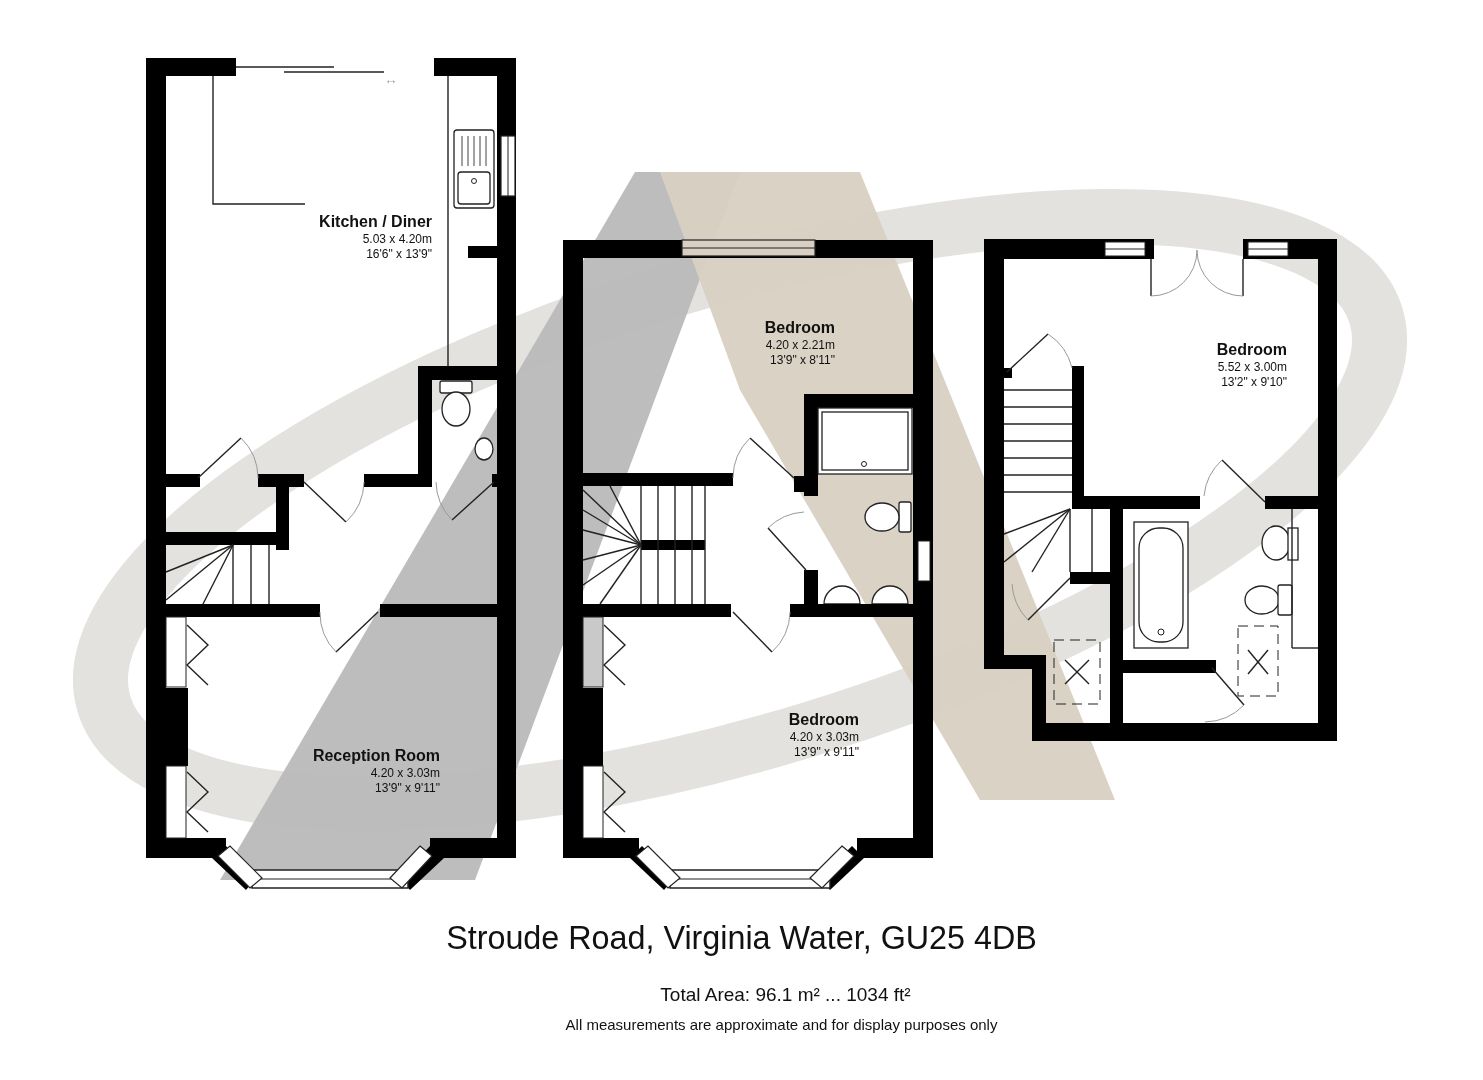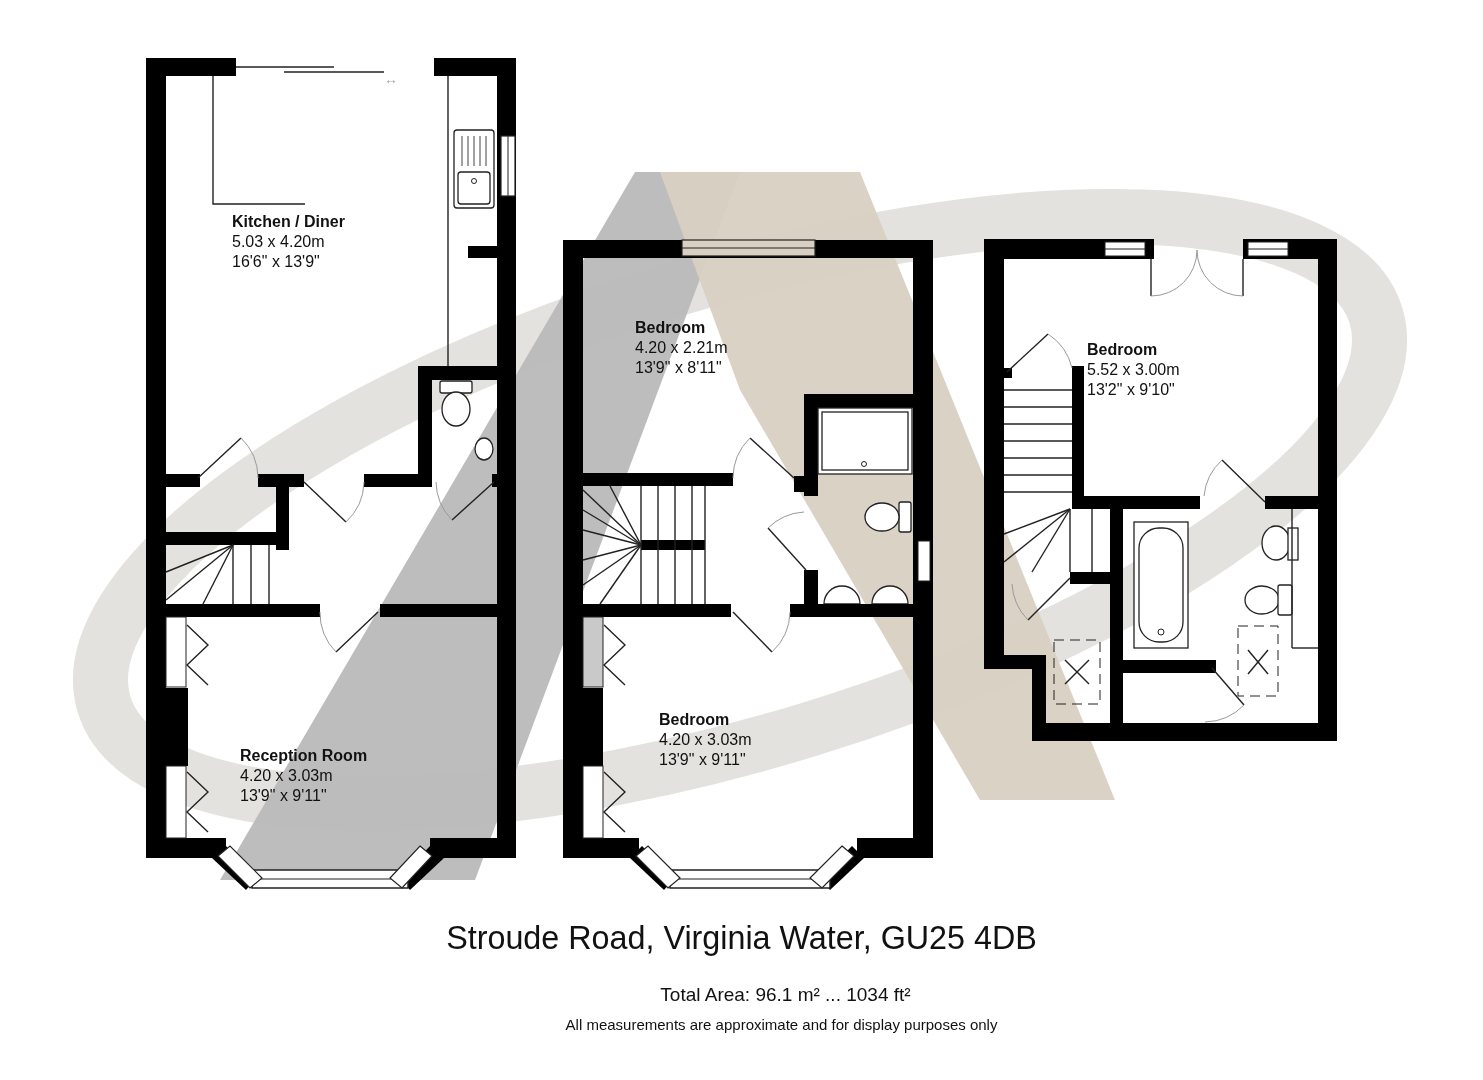--- a/index.html
+++ b/index.html
@@ -1,20 +1,20 @@
 <!DOCTYPE html>
 <html><head>
   <meta charset="utf-8">
   <style>
     html, body { margin: 0; padding: 0; background: #ffffff; }
     body { width: 1483px; height: 1080px; position: relative; overflow: hidden; font-family: "Liberation Sans", sans-serif; }
     #plan { position: absolute; left: 0; top: 0; width: 1483px; height: 1080px; }
-    .room-label { position: absolute; text-align: left; color: #111; font-family: "Liberation Sans", sans-serif; line-height: 1.25; }
+    .room-label { position: absolute; text-align: right; color: #111; font-family: "Liberation Sans", sans-serif; line-height: 1.25; }
     .room-label .name { font-weight: bold; font-size: 16px; display: block; }
-    .room-label .metric, .room-label .imperial { font-size: 16px; display: block; }
+    .room-label .metric, .room-label .imperial { font-size: 12px; display: block; }
     .footer { position: absolute; left: 0; width: 1483px; text-align: center; color: #111; font-family: "Liberation Sans", sans-serif; }
     .address { top: 918px; font-size: 34px; transform: scaleX(0.95); }
     .area { top: 984px; font-size: 19px; padding-left: 44px; }
     .disclaimer { top: 1016px; font-size: 15px; padding-left: 40px; }
     .wall { fill: #000; }
     .thin { stroke: #222; stroke-width: 1.4; fill: none; }
     .arc { stroke: #999; stroke-width: 1; fill: none; }
     .fix { stroke: #222; stroke-width: 1.3; fill: #fff; }
   </style>
 </head>

